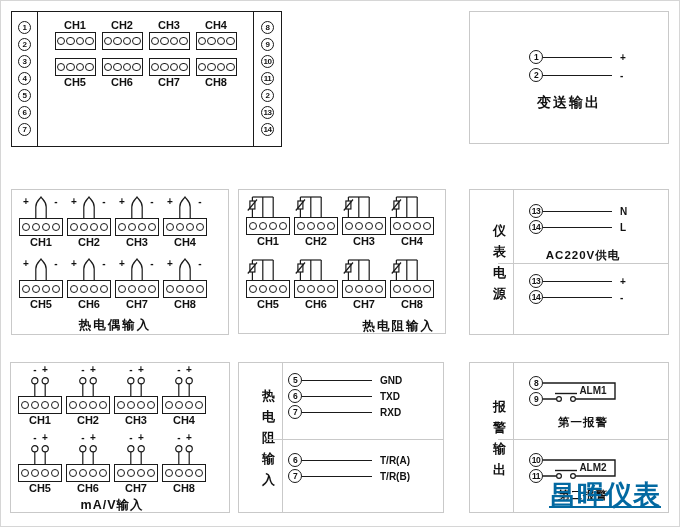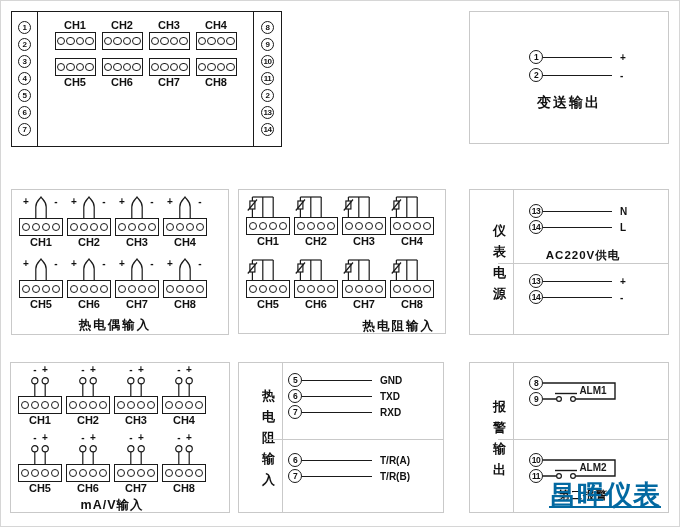--- a/index.html
+++ b/index.html
@@ -823,20 +823,21 @@
     <div class="sect sect-b s1">
       <span class="ncirc alm-num alm-n1">8</span>
       <span class="ncirc alm-num alm-n2">9</span>
       <svg class="alm-svg" viewBox="0 0 76 60">
         <path d="M0 20 H72 V36 H32.5 M0 36 H13.5"></path>
         <circle cx="16" cy="36" r="2.4"></circle>
         <circle cx="30" cy="36" r="2.4"></circle>
         <line x1="12" y1="30.5" x2="34" y2="30.5"></line>
         <text x="50" y="31" text-anchor="middle">ALM1</text>
       </svg>
+      <div class="sect-cap">第一报警</div>
     </div>
     <div class="sect s2">
       <span class="ncirc alm-num alm-n1">10</span>
       <span class="ncirc alm-num alm-n2">11</span>
       <svg class="alm-svg" viewBox="0 0 76 60">
         <path d="M0 20 H72 V36 H32.5 M0 36 H13.5"></path>
         <circle cx="16" cy="36" r="2.4"></circle>
         <circle cx="30" cy="36" r="2.4"></circle>
         <line x1="12" y1="30.5" x2="34" y2="30.5"></line>
         <text x="50" y="31" text-anchor="middle">ALM2</text>

